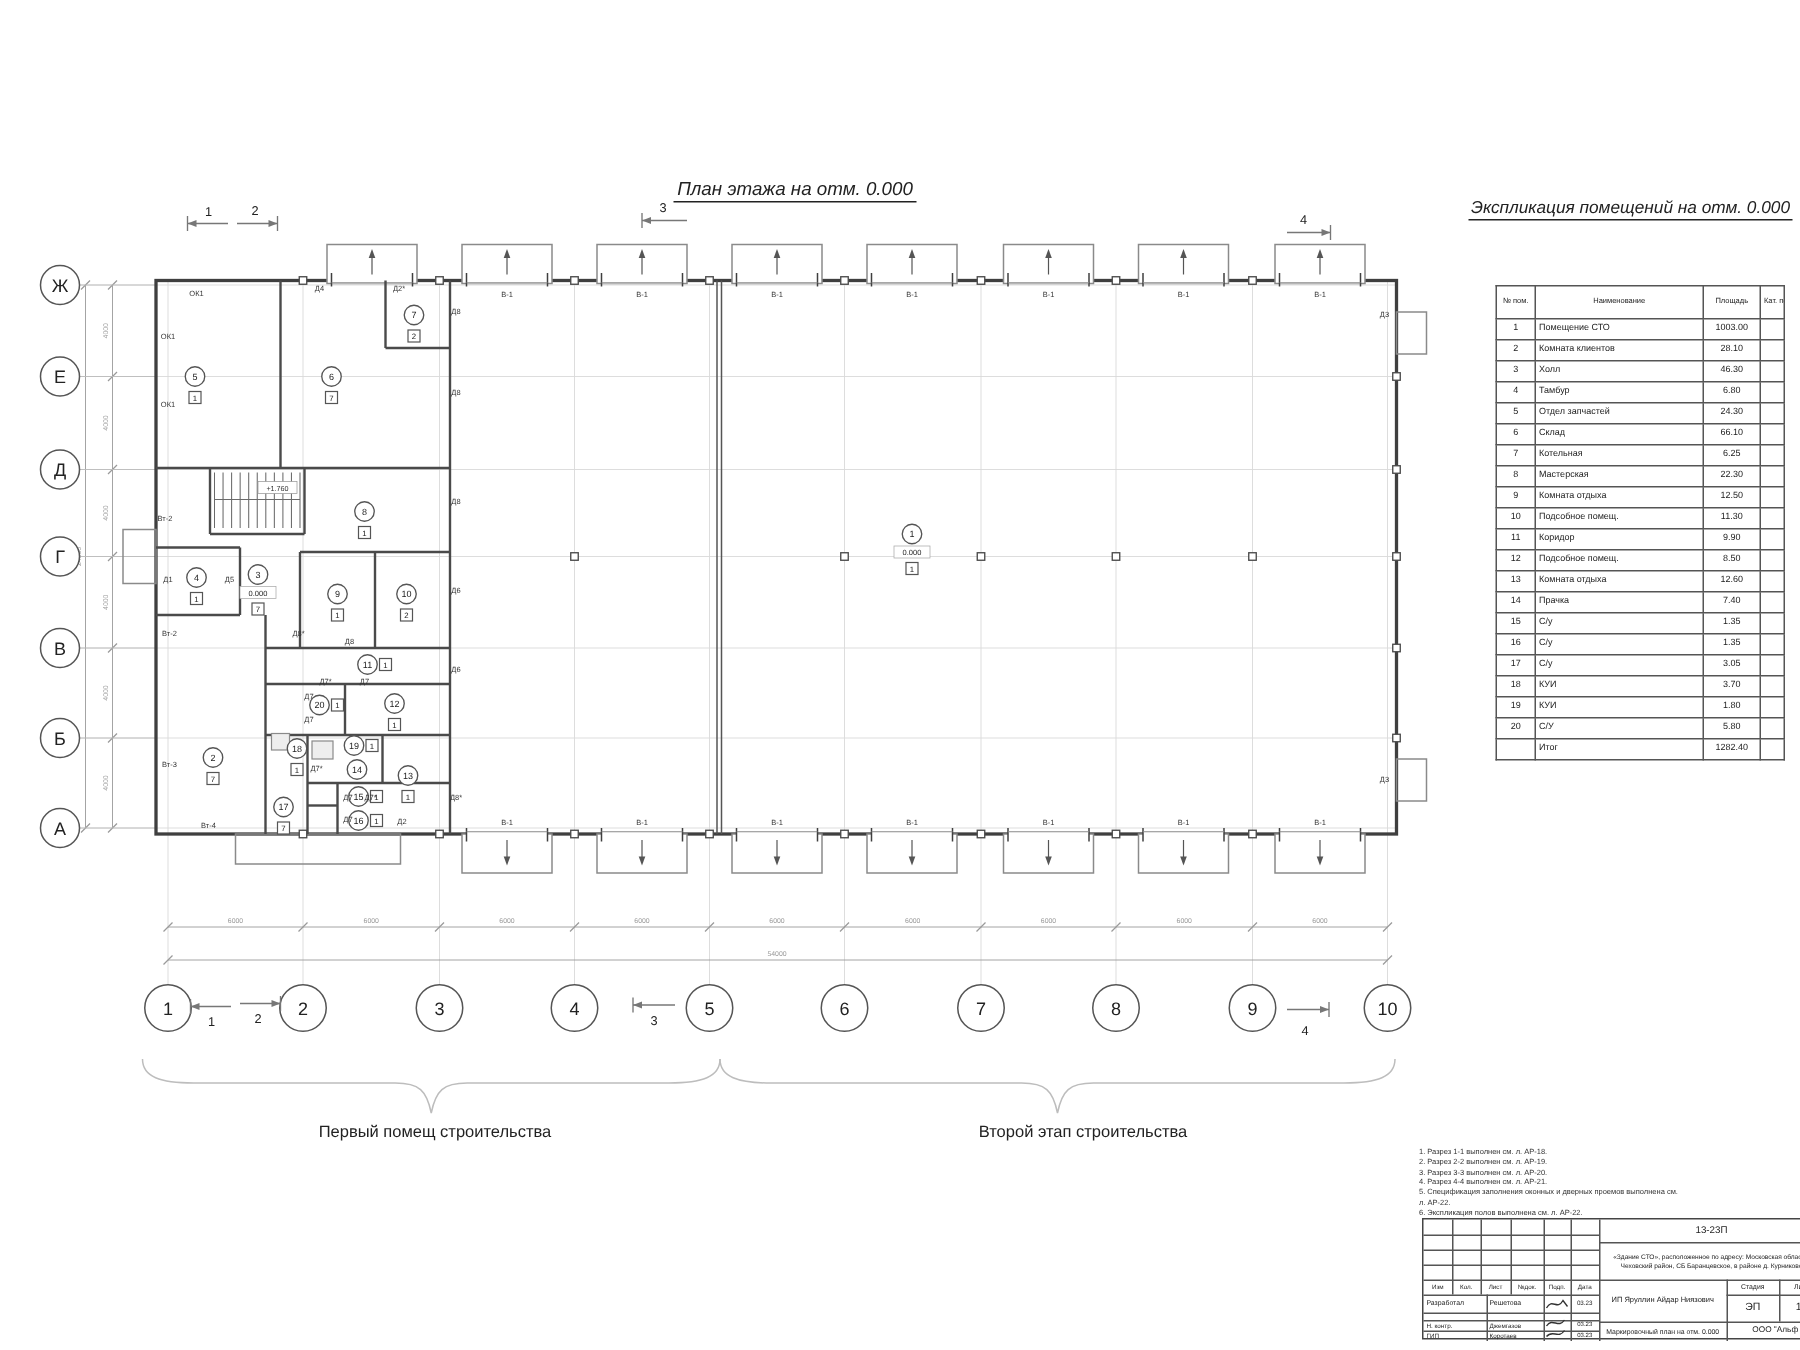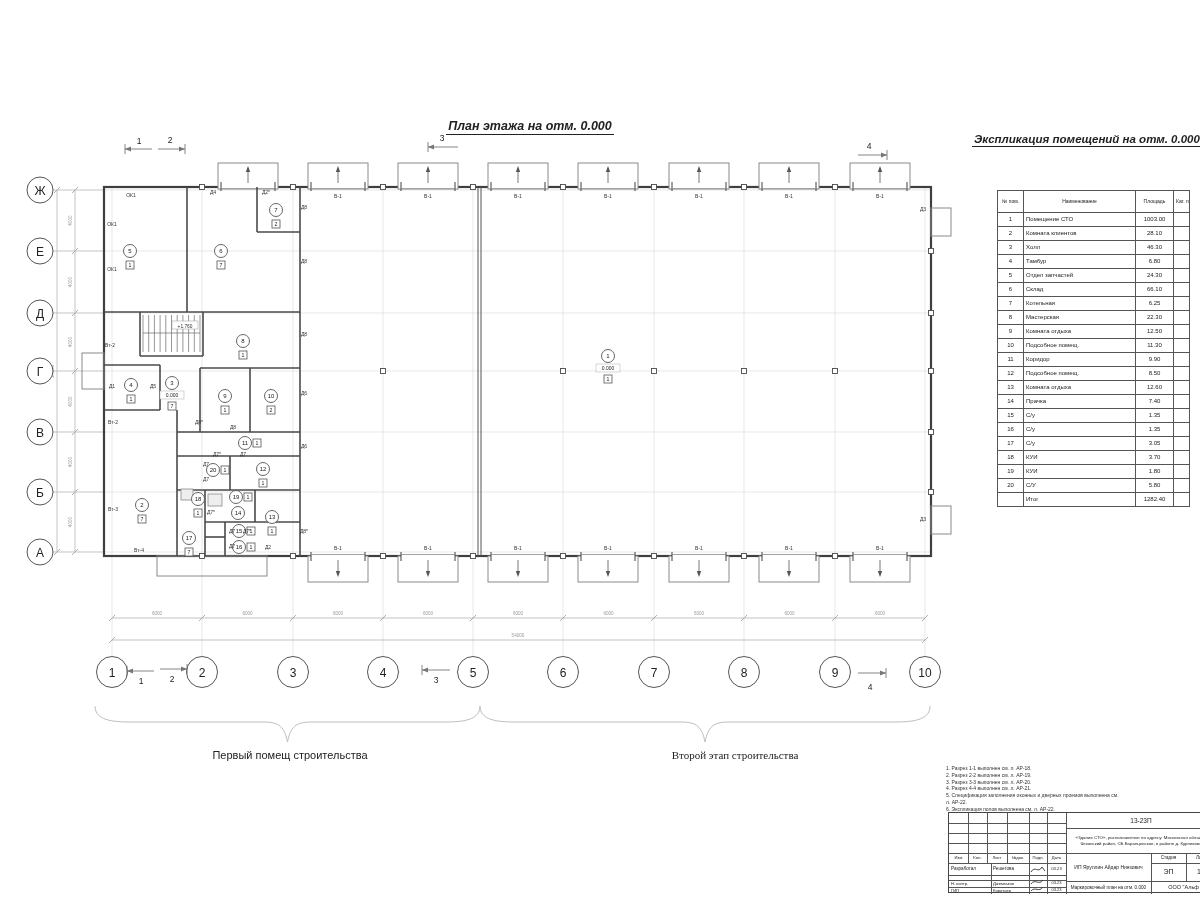--- a/index.html
+++ b/index.html
@@ -1,19 +1,19 @@
 <!DOCTYPE html>
 <html><head>
 <meta charset="utf-8">
 <style>
   html,body{margin:0;padding:0;background:#fff;}
   .page{position:relative;width:1200px;height:900px;background:#ffffff;overflow:hidden;
         font-family:"Liberation Sans",sans-serif;color:#222;}
   .abs{position:absolute;}
-  .title-it{font-style:italic;font-weight:bold;text-align:center;}
+  .title-it{font-style:italic;font-weight:normal;text-align:center;}
   .title-it span{border-bottom:1px solid #222;padding:0 2px 1px 2px;}
   
   #schedule{border-collapse:collapse;table-layout:fixed;width:192px;background:#fff;}
   #schedule th,#schedule td{border:0.8px solid #555;font-weight:normal;
       font-size:6px;line-height:1.1;padding:1px 2px;overflow:hidden;white-space:nowrap;}
   #schedule th{font-size:5px;text-align:center;}
   #schedule td.c{text-align:center;}
   #schedule td.n{text-align:left;}
   #schedule tr{height:14px;}
   #schedule tr.hdr{height:22px;}
@@ -617,21 +617,21 @@
         <tr>
           <td></td>
           <td class="n">Итог</td>
           <td class="c">1282.40</td>
           <td></td>
         </tr>
       </tbody>
   </table>
 
   <div class="abs stage-label" style="left:170px;top:749px;width:240px;">Первый помещ строительства</div>
-  <div class="abs stage-label" style="left:615px;top:749px;width:240px;font-family:Liberation Serif, serif;">Второй этап строительства</div>
+  <div class="abs stage-label" style="left:602px;top:749px;width:240px;">Второй этап строительства</div>
 
   <div class="abs notes" style="left:946px;top:765px;" id="notes-block">
       <div>1. Разрез 1-1 выполнен см. л. АР-18.</div>
       <div>2. Разрез 2-2 выполнен см. л. АР-19.</div>
       <div>3. Разрез 3-3 выполнен см. л. АР-20.</div>
       <div>4. Разрез 4-4 выполнен см. л. АР-21.</div>
       <div>5. Спецификация заполнения оконных и дверных проемов выполнена см. л. АР-22.</div>
       <div>6. Экспликация полов выполнена см. л. АР-22.</div>
     </div>
 

